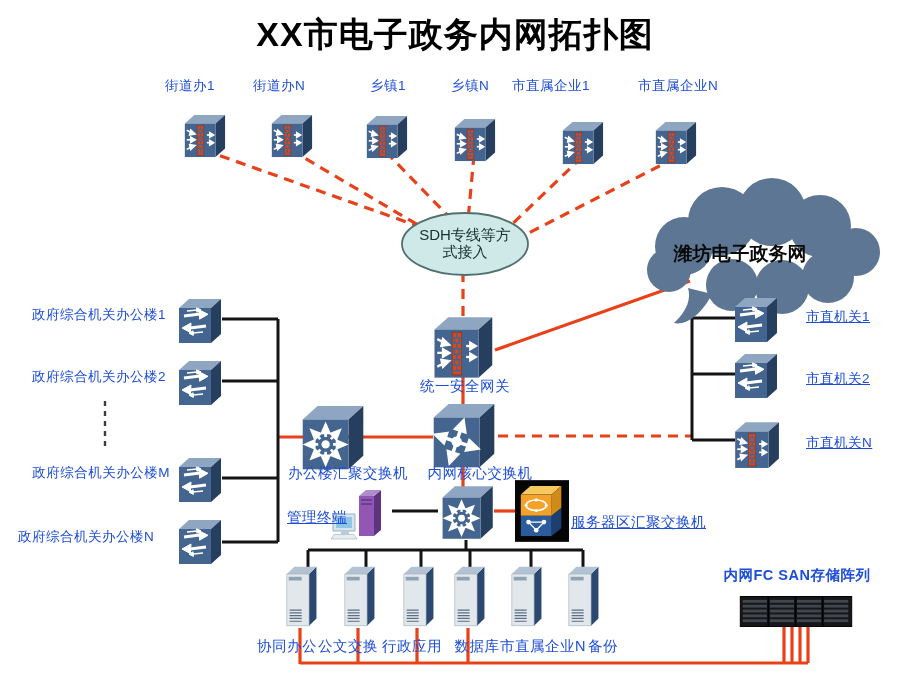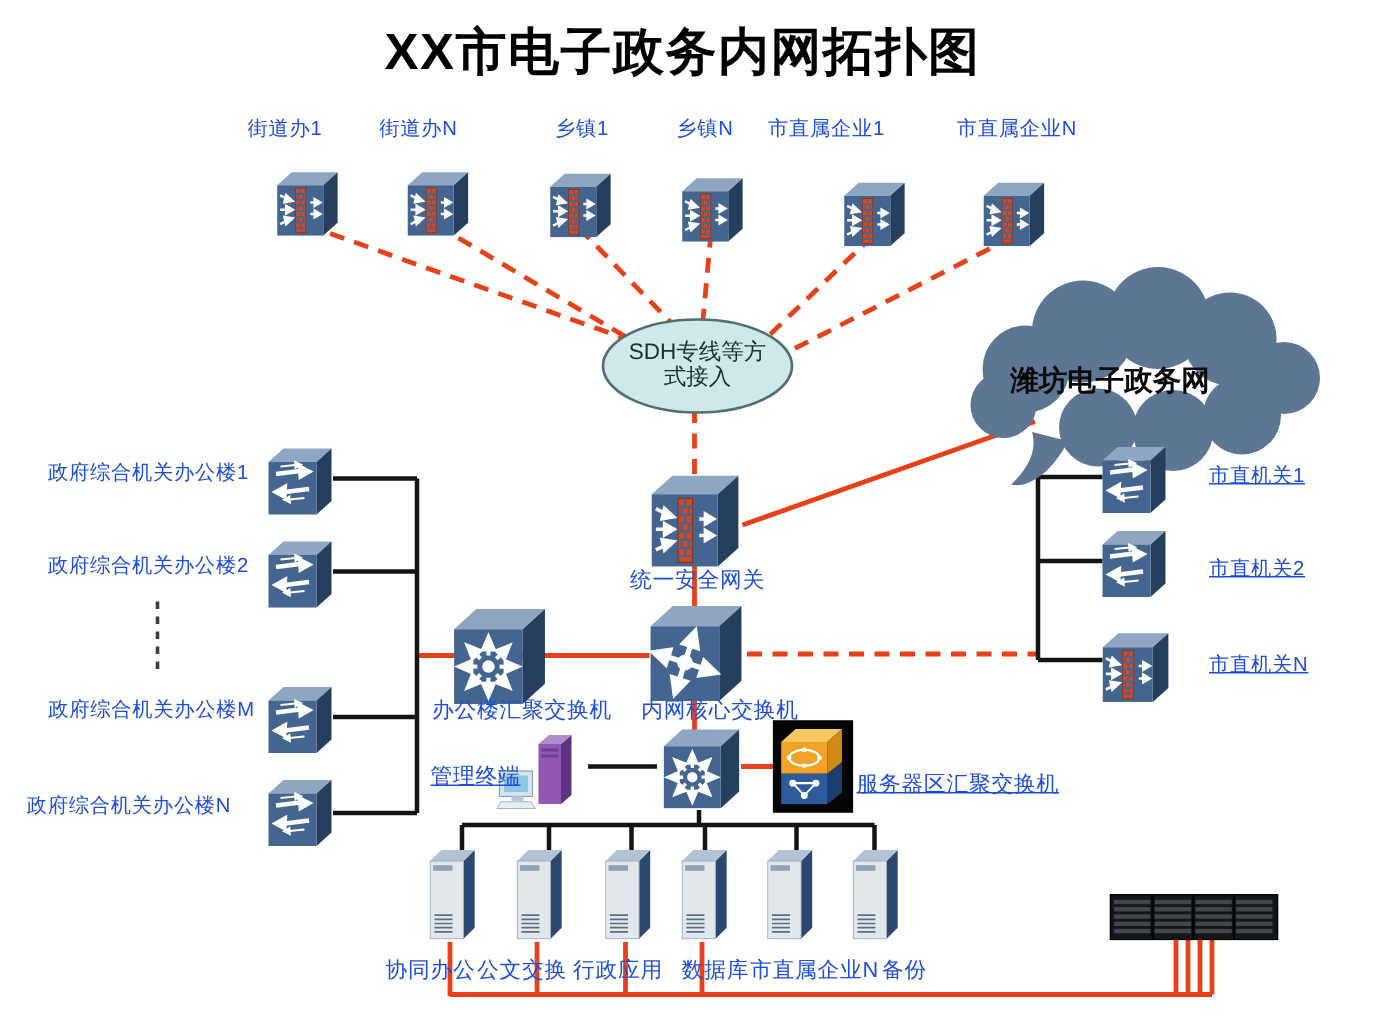--- a/index.html
+++ b/index.html
@@ -360,17 +360,18 @@
   <svg class="node" style="left:567px;top:566px;width:37px;height:66px">
       <use href="#sym-server"></use>
     </svg>
   <div class="lbl lbl-md" style="left:287px;top:637px">协同办公</div>
   <div class="lbl lbl-md" style="left:348px;top:637px">公文交换</div>
   <div class="lbl lbl-md" style="left:412px;top:637px">行政应用</div>
   <div class="lbl lbl-md" style="left:477px;top:637px">数据库</div>
   <div class="lbl lbl-md" style="left:543px;top:637px">市直属企业N</div>
   <div class="lbl lbl-md" style="left:603px;top:637px">备份</div>
 
+  <div class="lbl lbl-md lbl-semibold" style="left:797px;top:566px">内网FC SAN存储阵列</div>
   <svg class="node" style="left:739px;top:596px;width:114px;height:31px">
       <use href="#sym-storage"></use>
     </svg>
 
 </div>
 
 </body></html>

